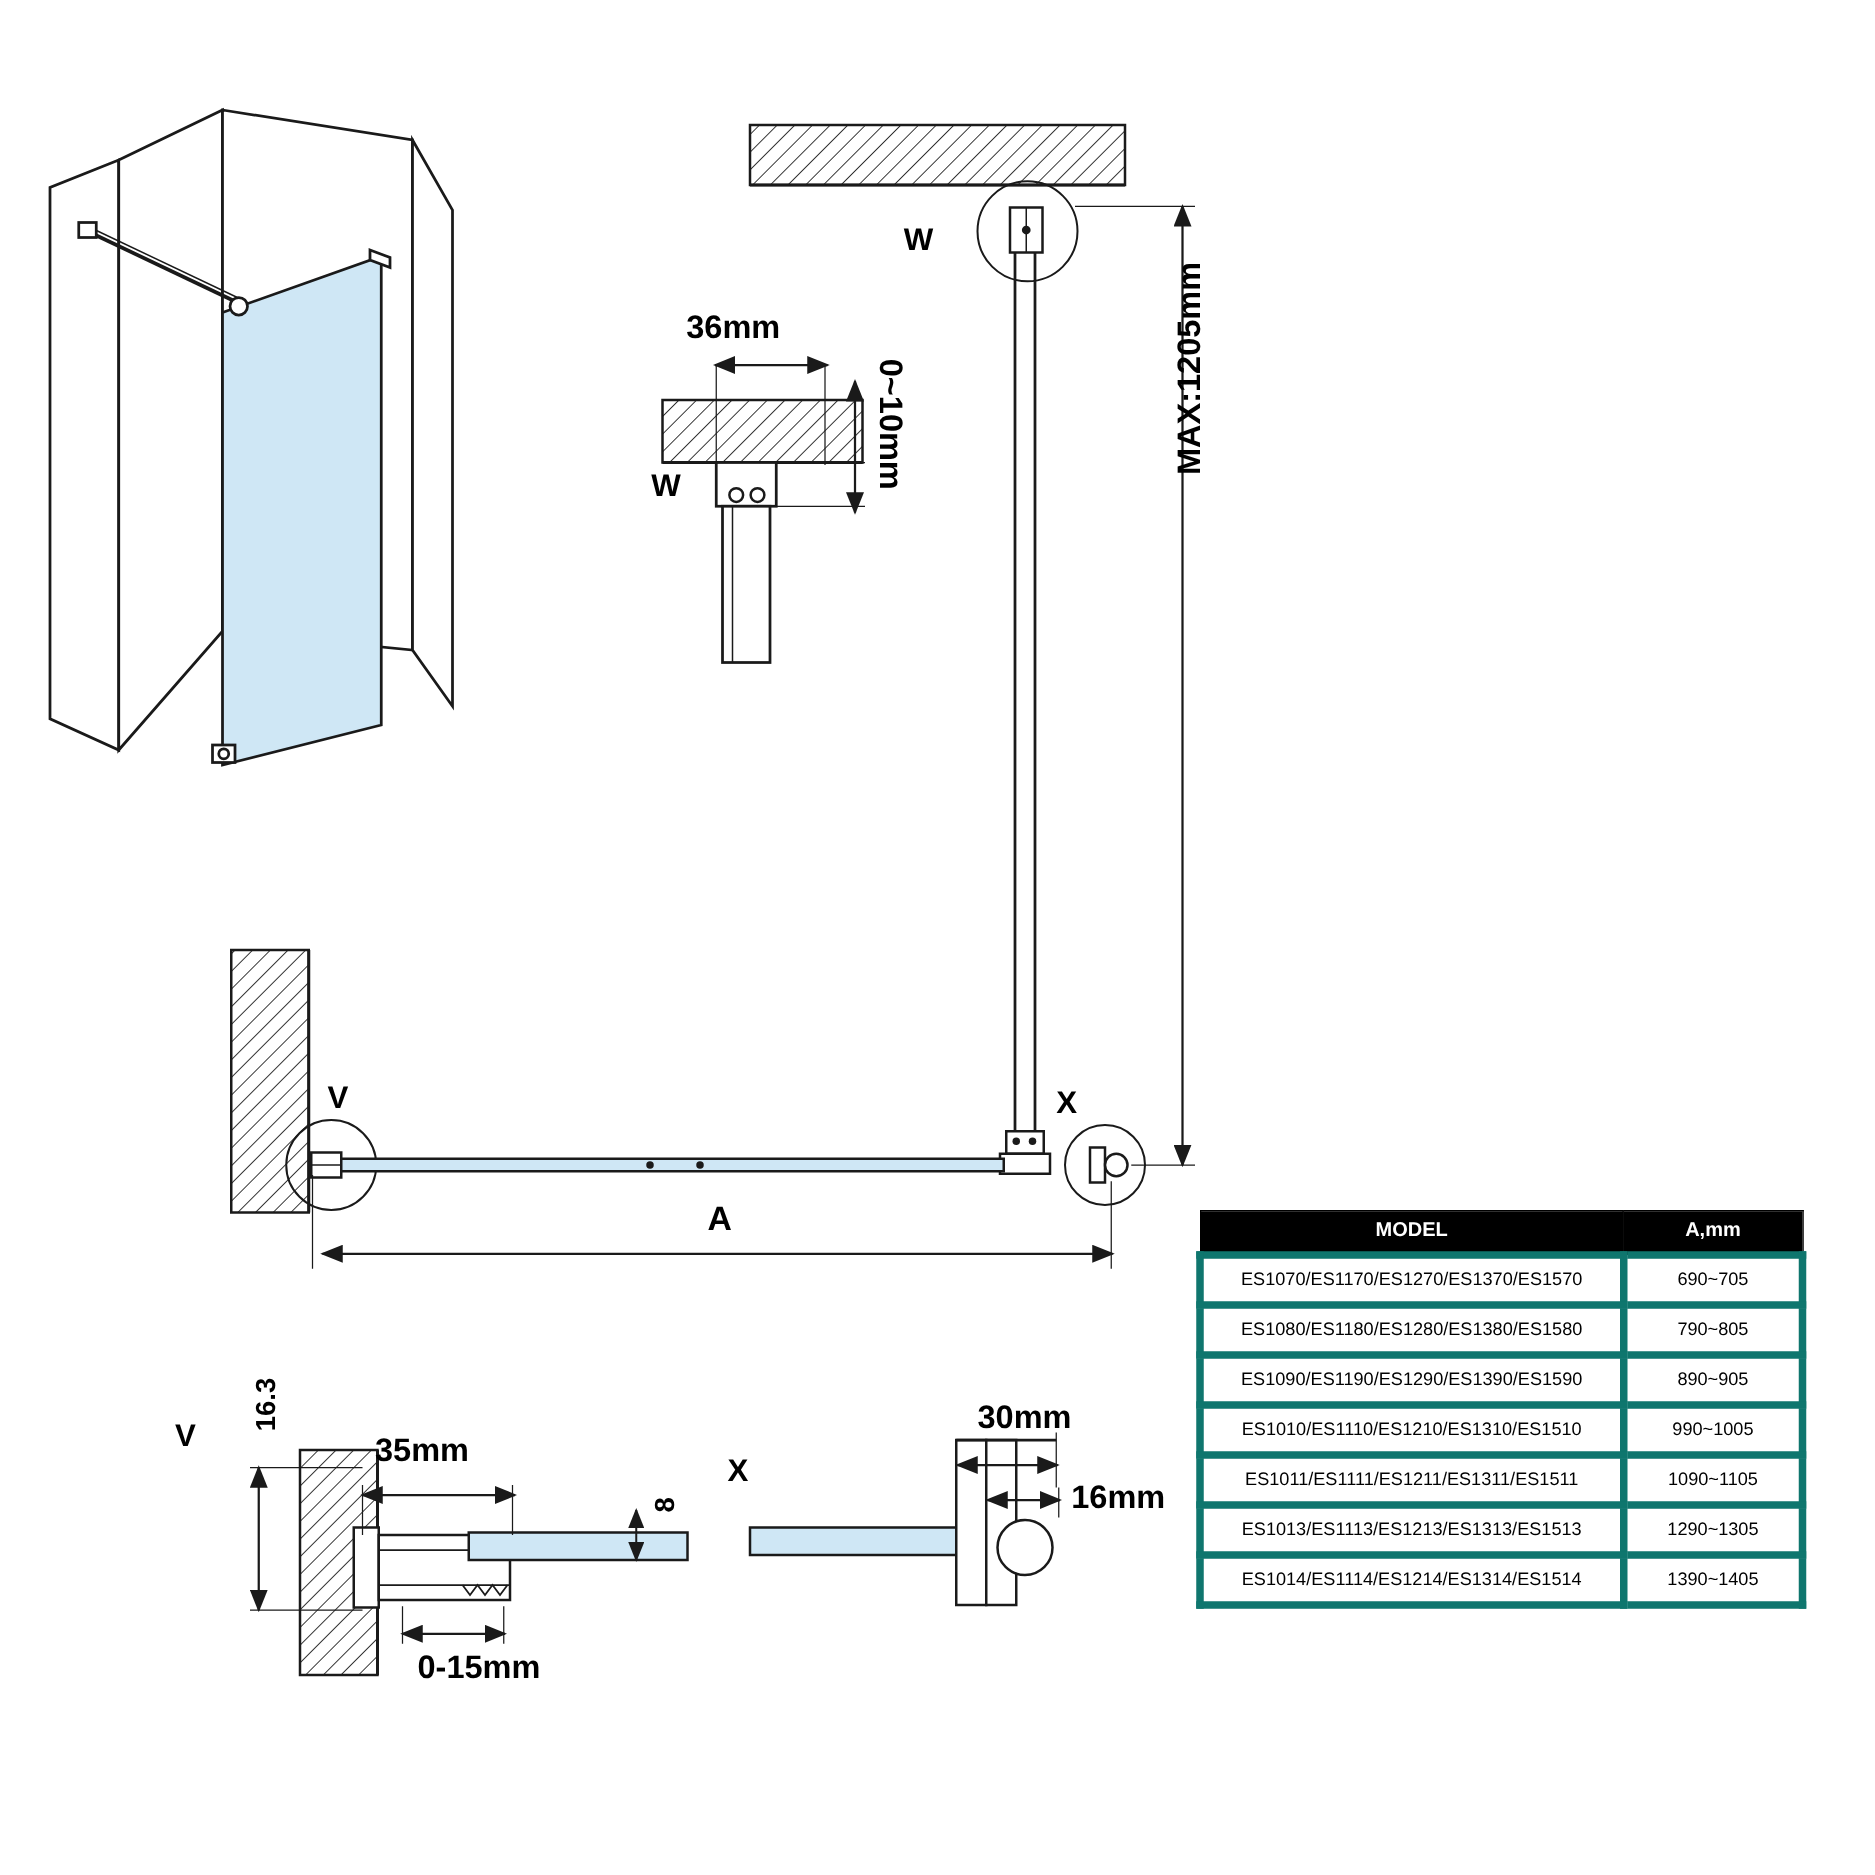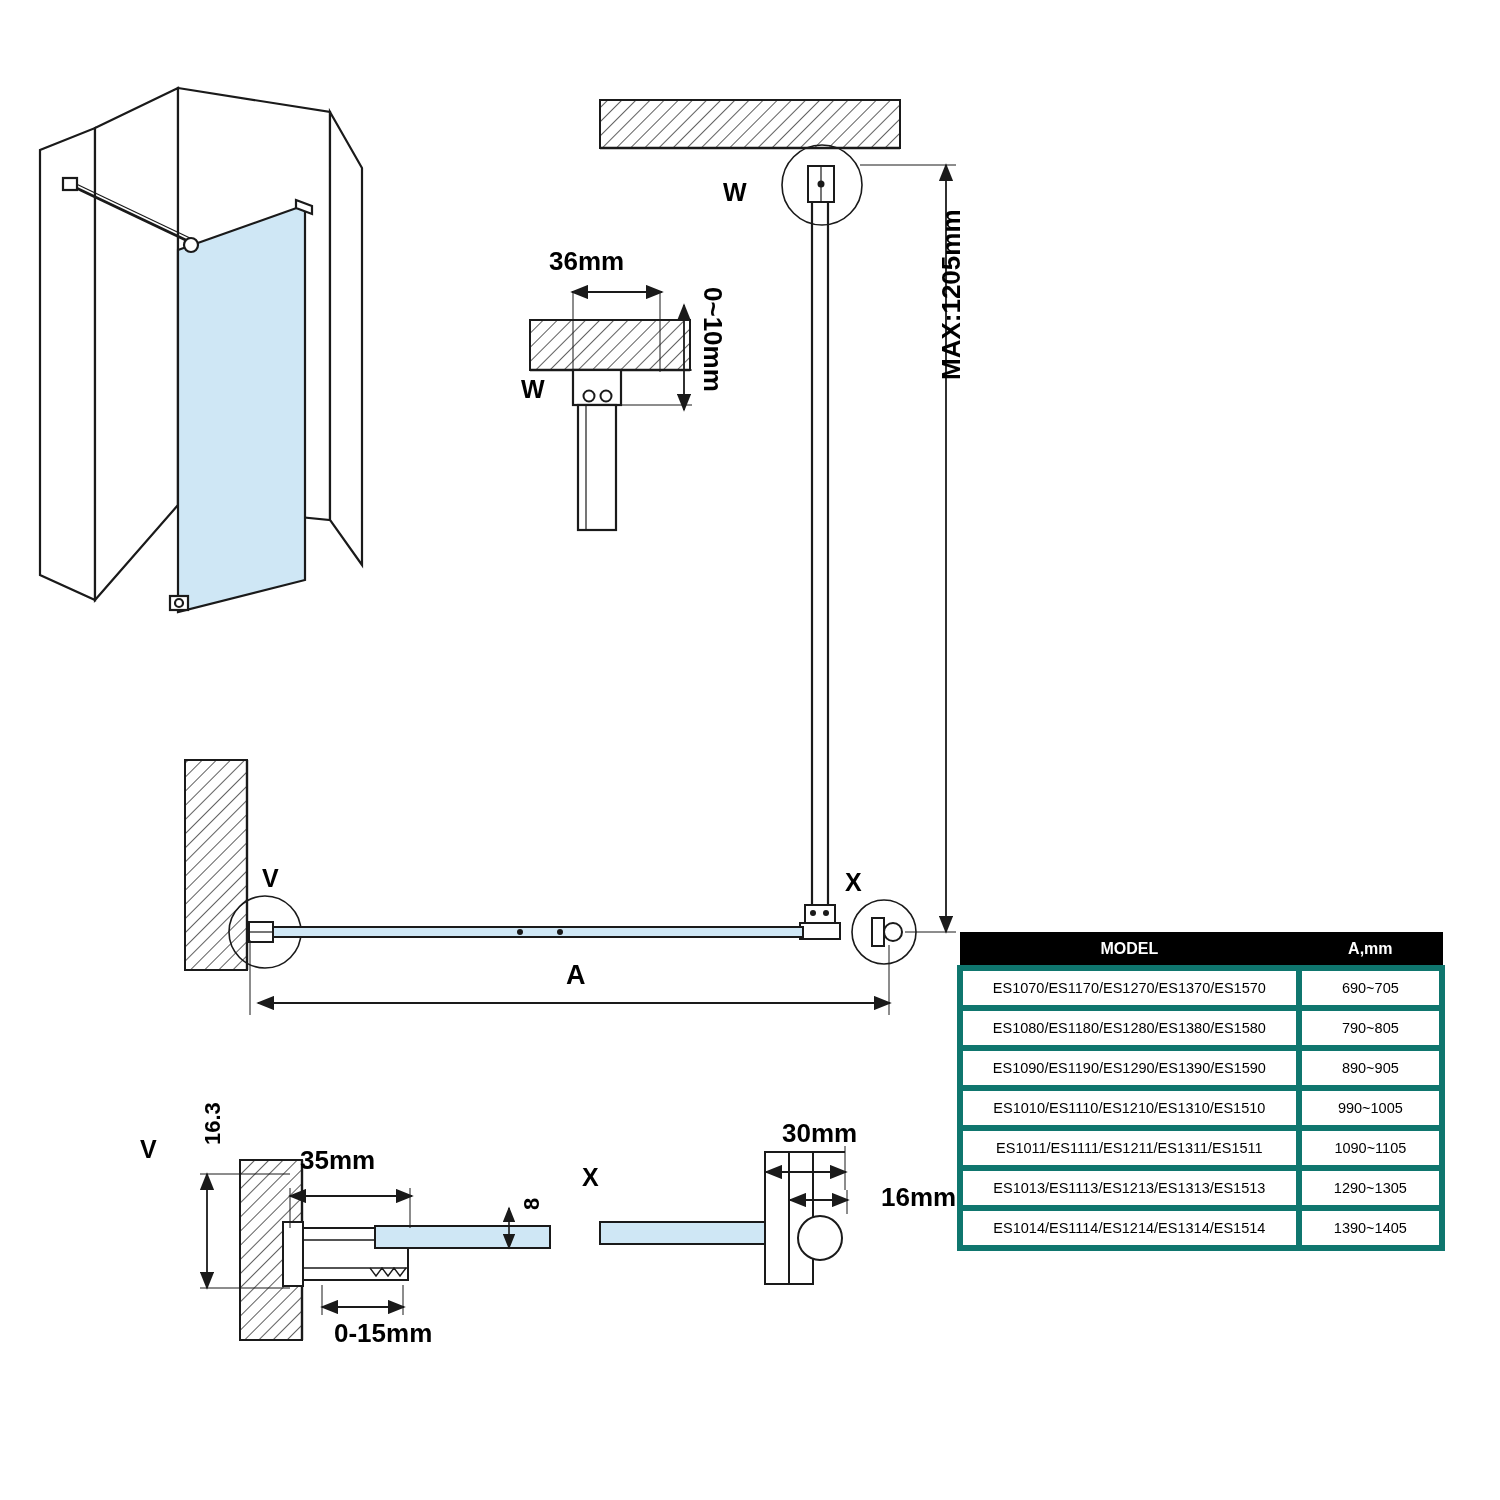--- a/index.html
+++ b/index.html
@@ -2,21 +2,21 @@
 <html><head>
 <meta charset="utf-8">
 <style>
   html,body{margin:0;padding:0;background:#ffffff;}
   body{width:1500px;height:1500px;position:relative;font-family:"Liberation Sans",sans-serif;color:#000;}
   .stage{position:absolute;left:0;top:0;width:1500px;height:1500px;}
   svg{display:block;}
   .lbl{position:absolute;font-weight:bold;white-space:nowrap;}
   .rot90{transform-origin:left top;}
   
-  #spec-table{position:absolute;left:957px;top:932px;width:488px;border-collapse:collapse;font-size:14.5px;}
+  #spec-table{position:absolute;left:957px;top:968px;width:488px;border-collapse:collapse;font-size:14.5px;}
   #spec-table th{background:#000;color:#fff;font-weight:bold;padding:7px 4px;font-size:16px;border:1px solid #000;}
   #spec-table td{border:6px solid #0f766e;padding:6px 4px;text-align:center;font-size:14.5px;height:22px;}
   #spec-table td.model{width:340px;}
   #spec-table td.dim{width:146px;text-align:center;}
 </style>
 </head>
 <body>
 
 <div class="stage">
 
@@ -173,21 +173,21 @@
 <div class="lbl" style="left:566px;top:960px;font-size:27px;">A</div>
 
 <div class="lbl" style="left:140px;top:1135px;font-size:25px;">V</div>
 <div class="lbl rot90" style="left:200px;top:1145px;font-size:22px;transform:rotate(-90deg);transform-origin:left top;">16.3</div>
 <div class="lbl" style="left:300px;top:1145px;font-size:26px;">35mm</div>
 <div class="lbl rot90" style="left:519px;top:1210px;font-size:22px;transform:rotate(-90deg);transform-origin:left top;">8</div>
 <div class="lbl" style="left:334px;top:1318px;font-size:26px;">0-15mm</div>
 
 <div class="lbl" style="left:582px;top:1163px;font-size:25px;">X</div>
 <div class="lbl" style="left:782px;top:1118px;font-size:26px;">30mm</div>
-<div class="lbl" style="left:881px;top:1182px;font-size:26px;">16mm</div>
+<div class="lbl" style="left:857px;top:1182px;font-size:26px;">16mm</div>
 
 <table id="spec-table">
   <thead>
     <tr>
       <th>MODEL</th>
       <th>A,mm</th>
     </tr>
   </thead>
   <tbody>
         <tr>

